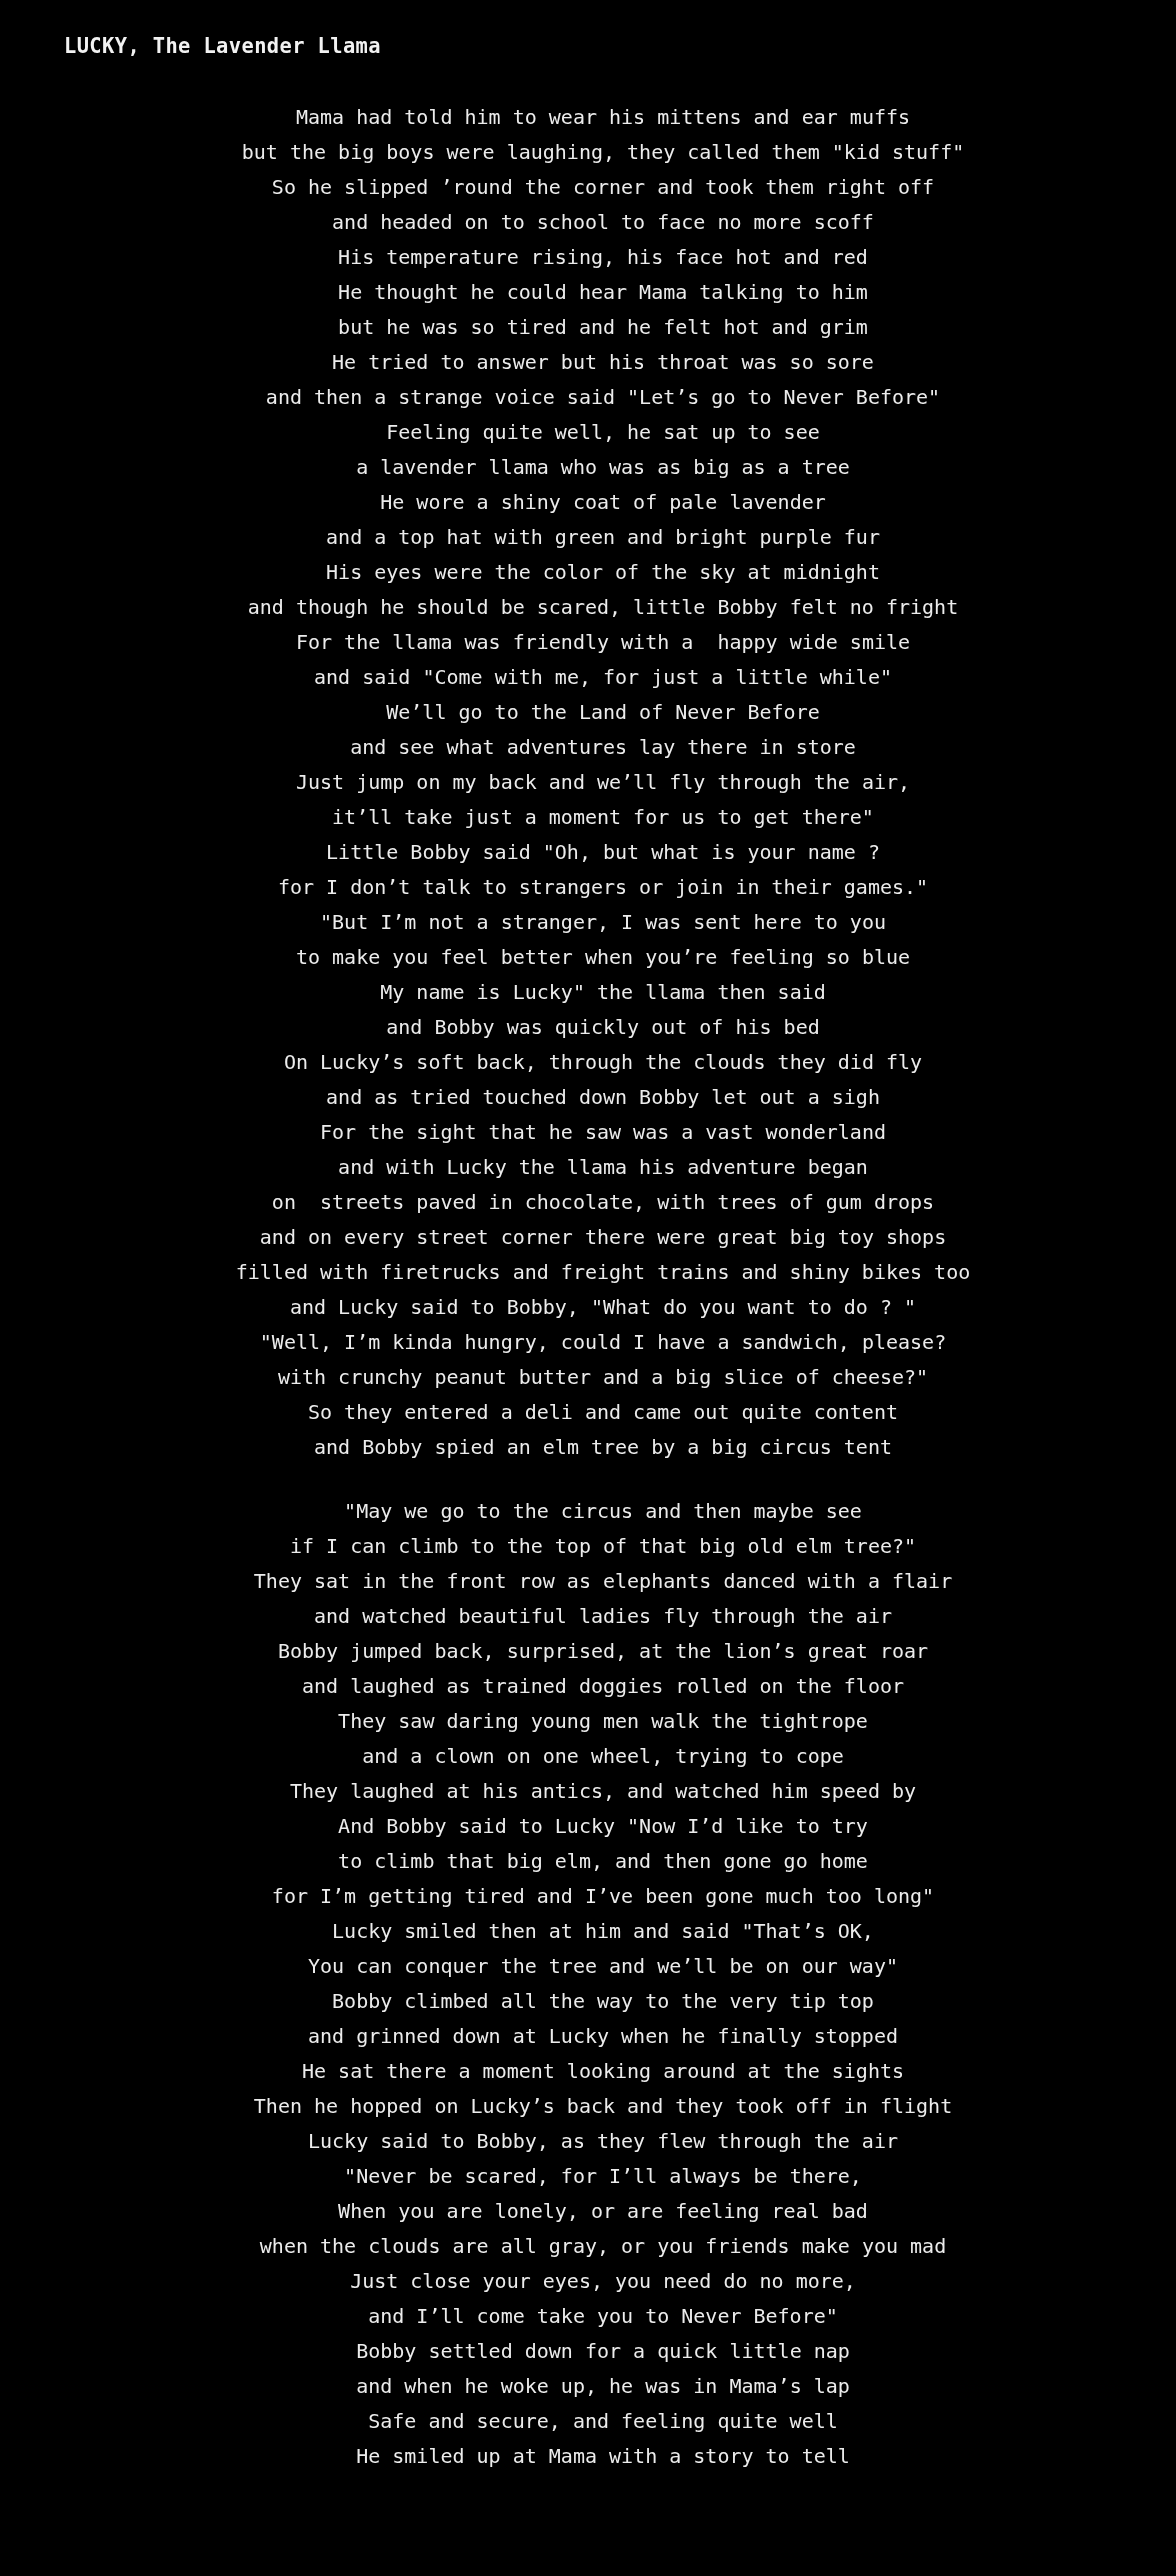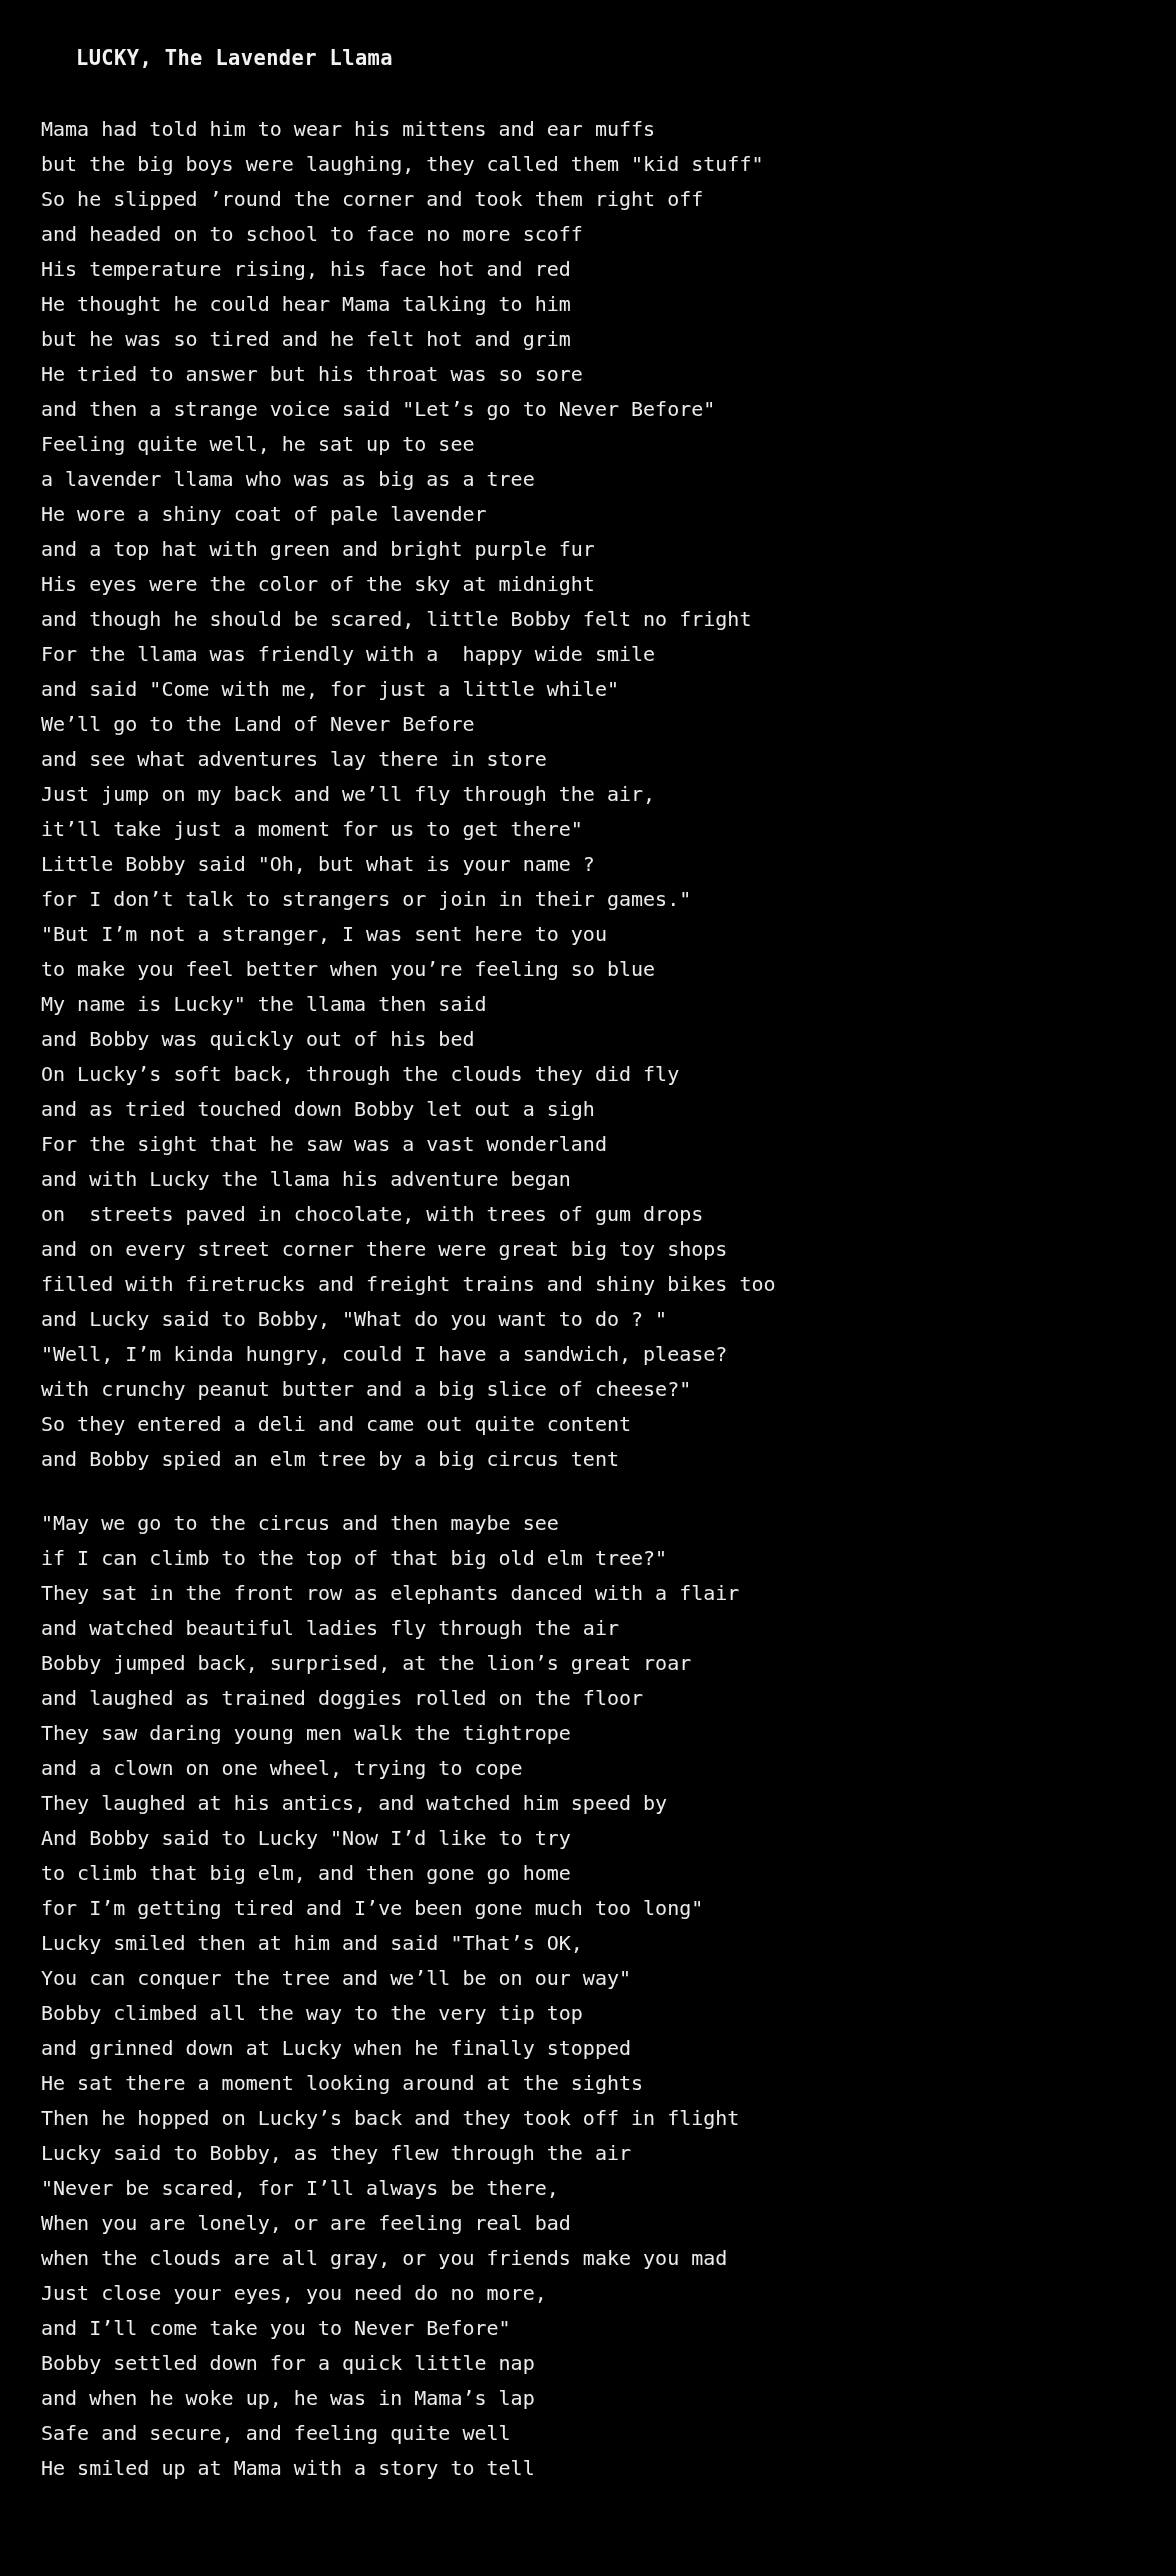--- a/index.html
+++ b/index.html
@@ -12,35 +12,36 @@
     min-height: 2576px;
     font-family: "DejaVu Sans Mono", monospace;
     color: #e8e8e8;
     -webkit-font-smoothing: antialiased;
   }
   .page {
     width: 1177px;
     min-height: 2576px;
     background: #000000;
     box-sizing: border-box;
-    padding: 12px;
+    padding: 0;
     position: relative;
   }
   .title {
     font-family: "DejaVu Sans Mono", monospace;
     font-size: 20.4px;
     font-weight: bold;
     color: #f2f2f2;
     letter-spacing: 0.4px;
     padding: 34px 0 0 64px;
     line-height: 1.2;
     white-space: pre;
   }
   .poem {
     padding: 42px 0 0 29px;
+    text-align: center;
   }
   .stanza {
     margin: 0 0 29px 0;
   }
   .stanza:last-child {
     margin-bottom: 0;
   }
   .line {
     font-family: "DejaVu Sans Mono", monospace;
     font-size: 20px;

